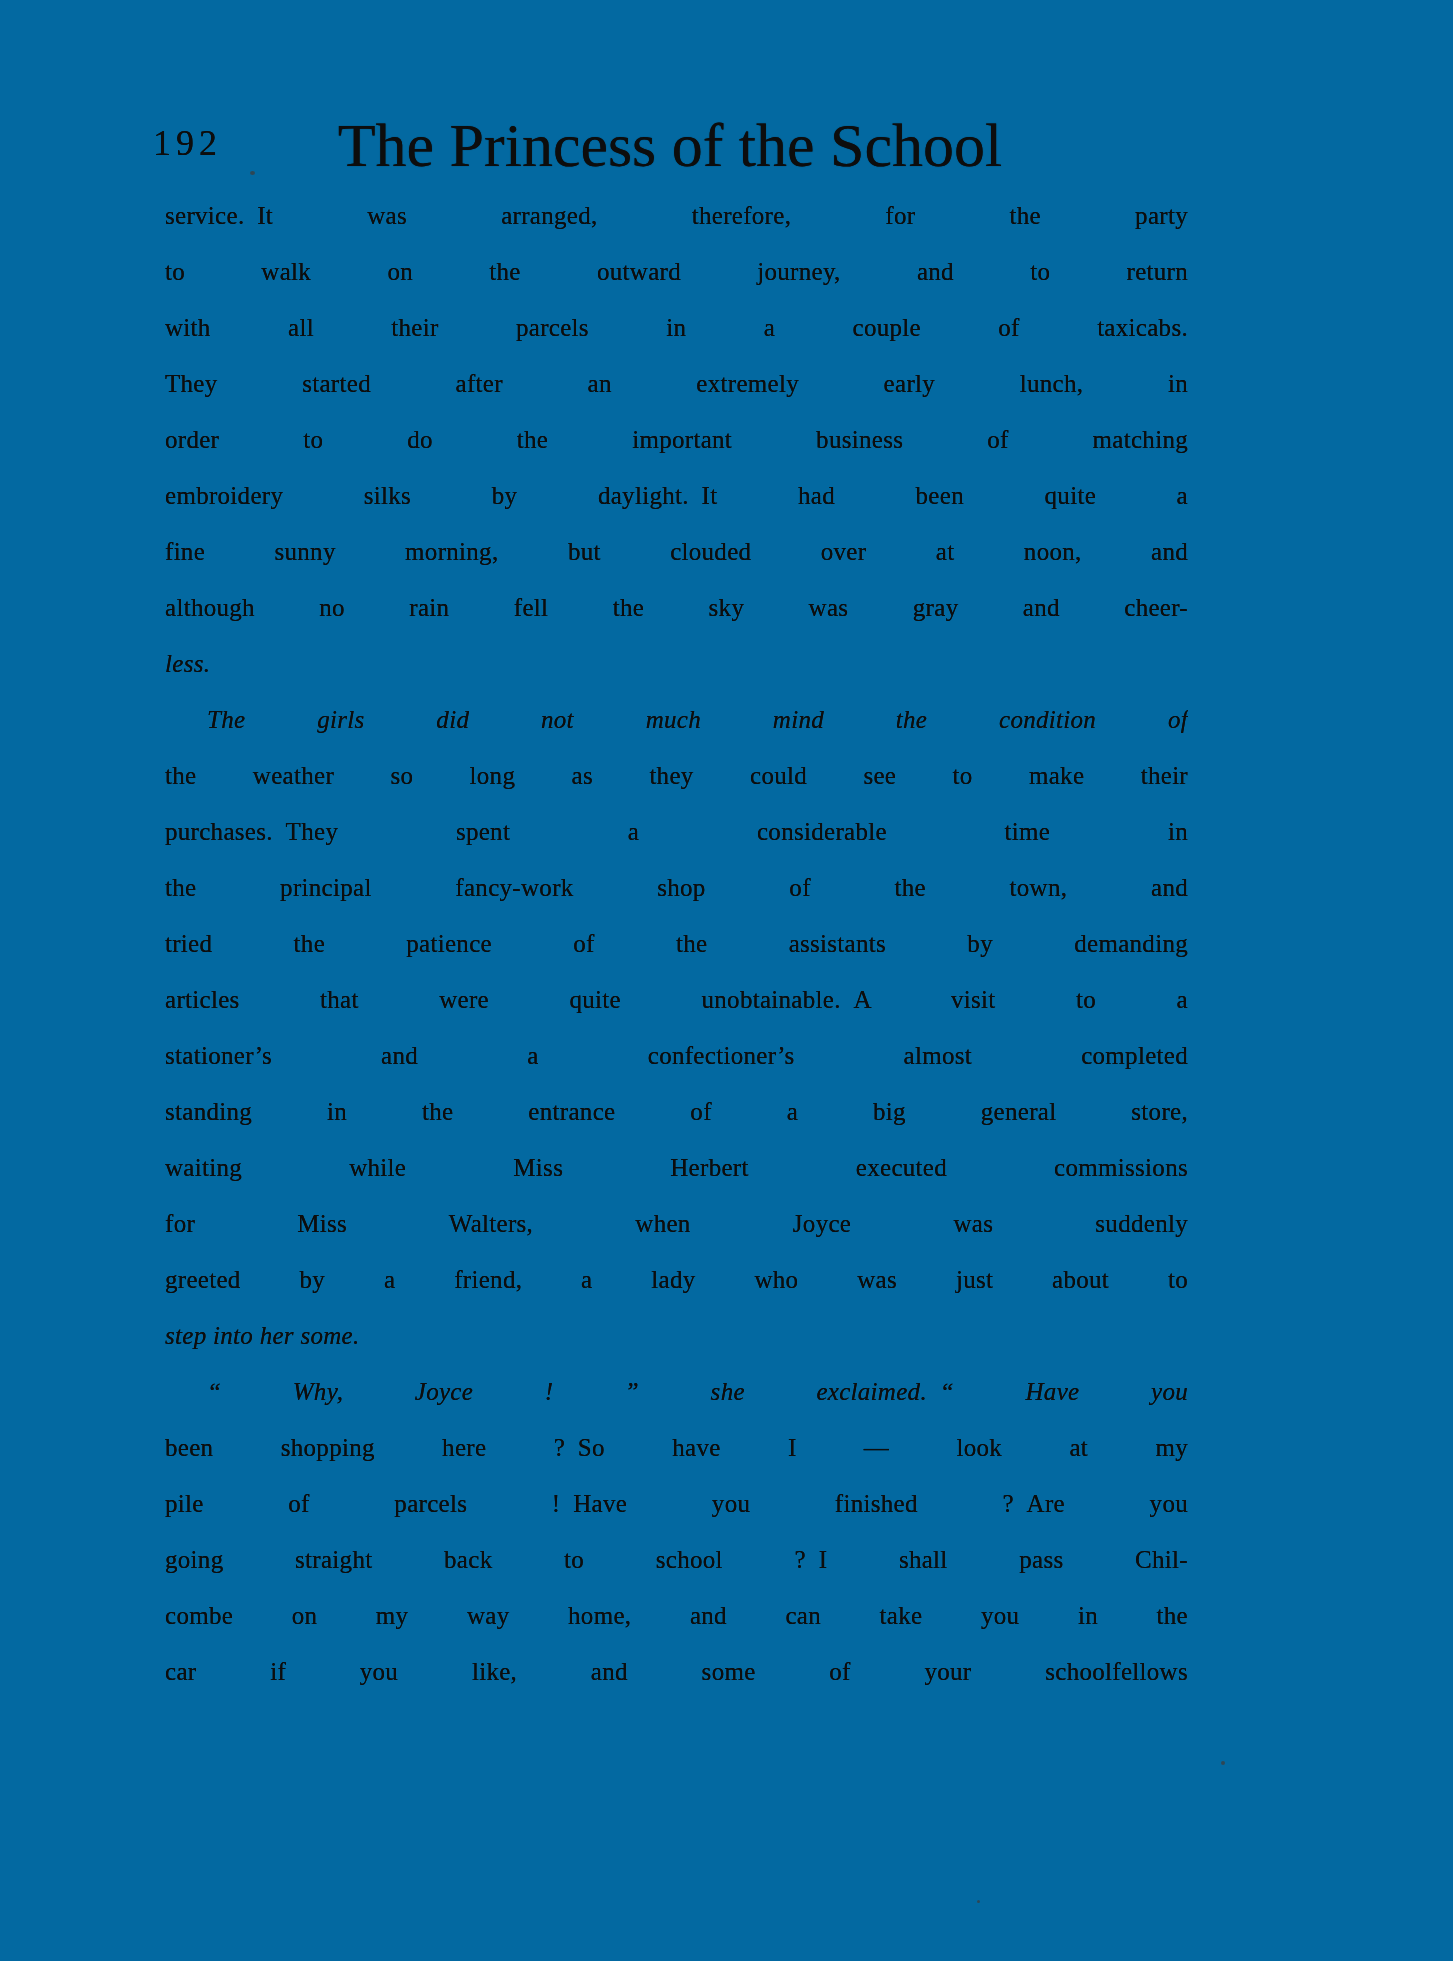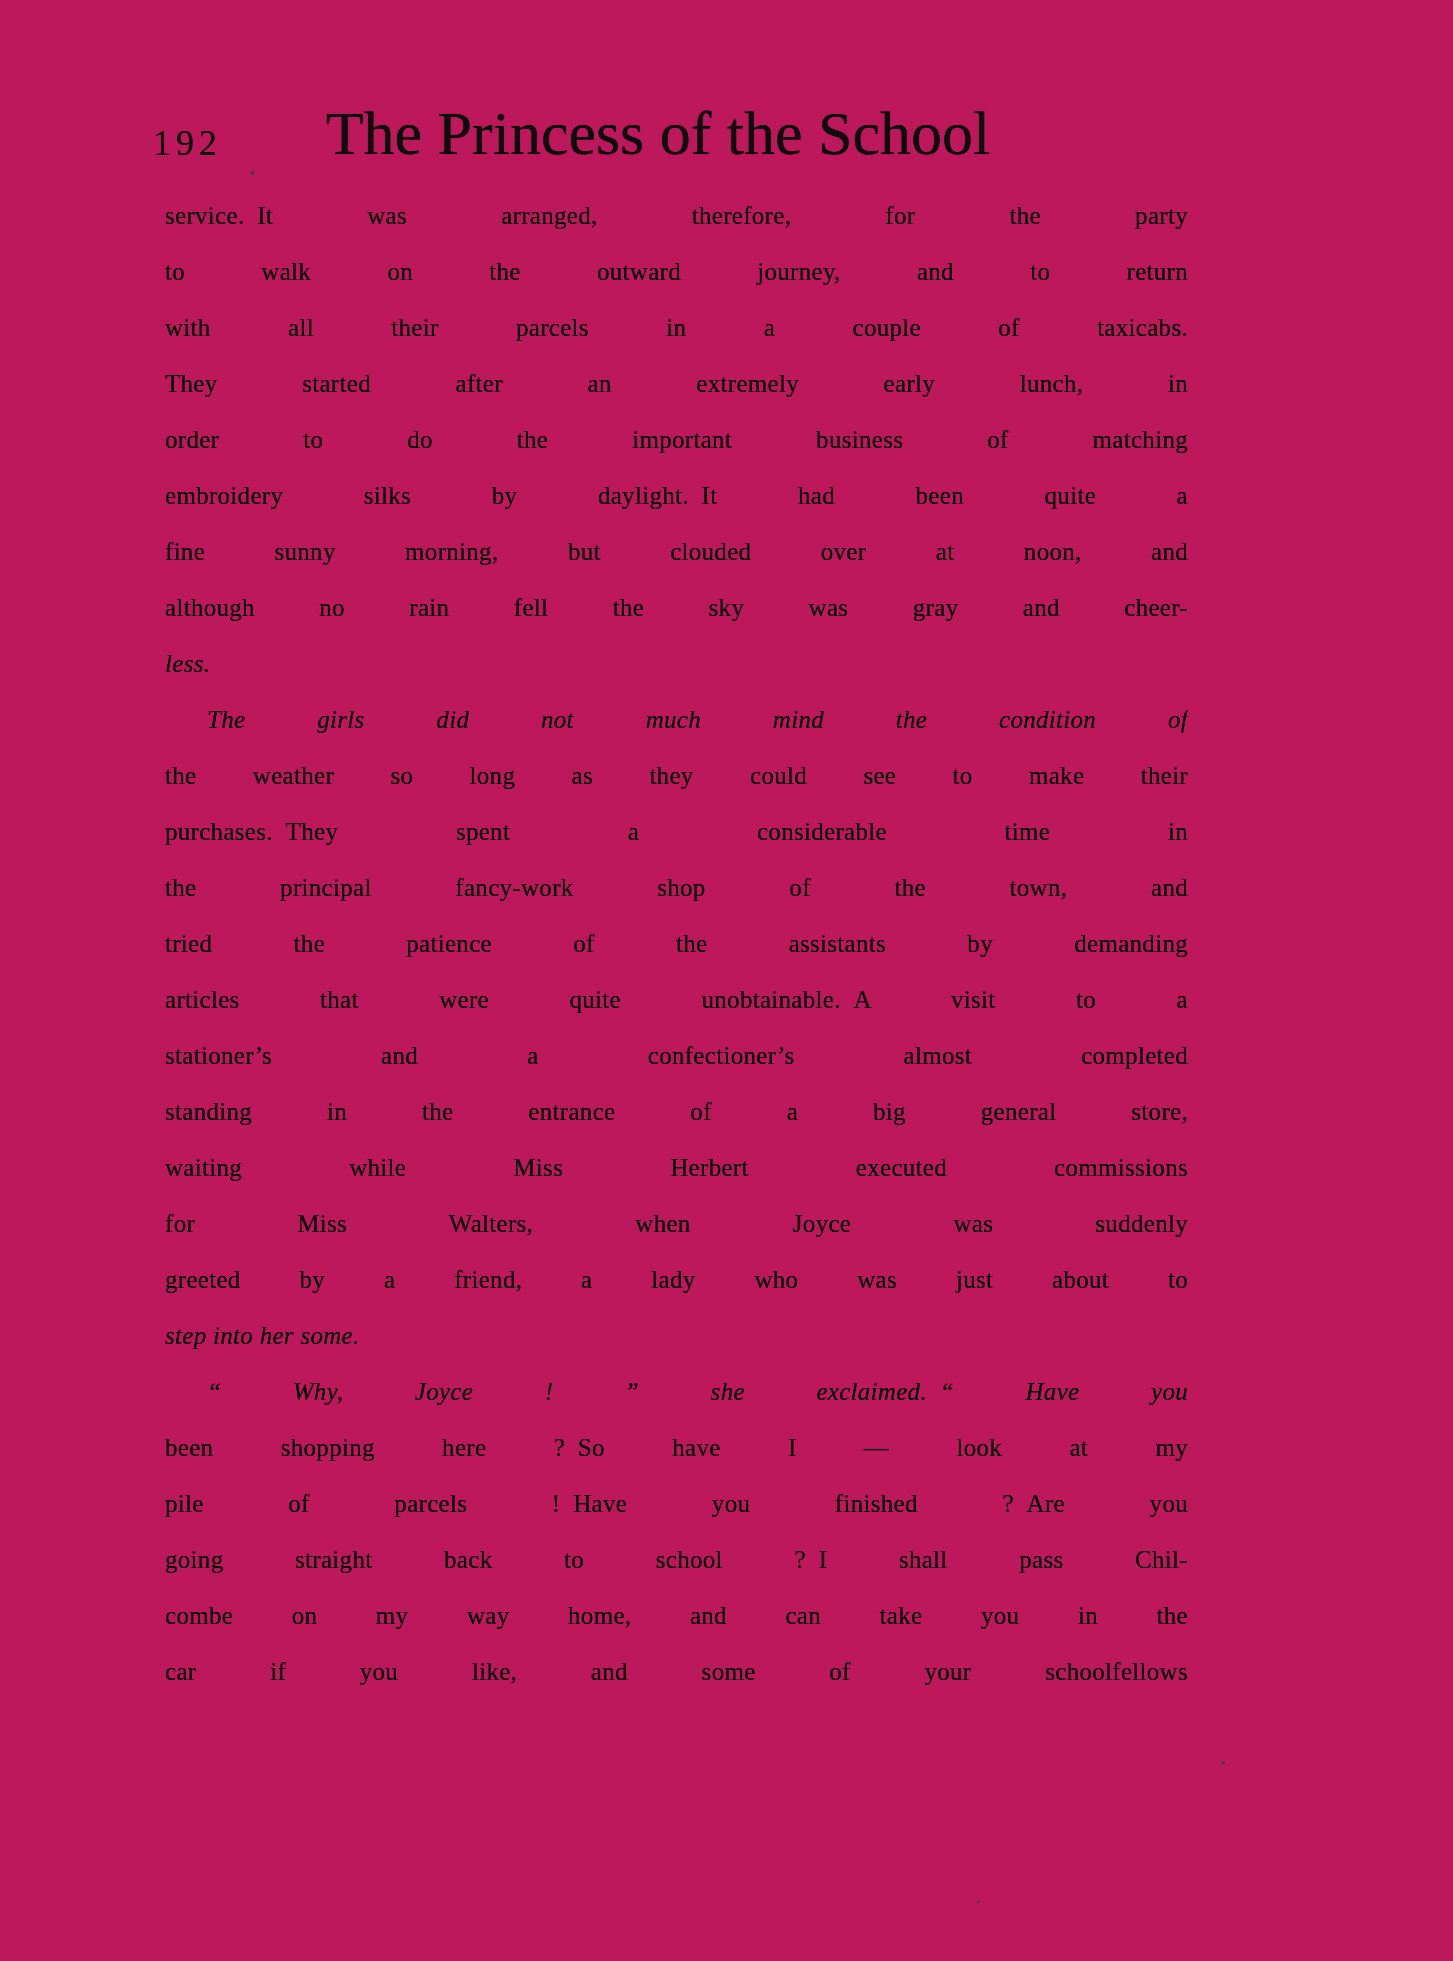--- a/index.html
+++ b/index.html
@@ -8,36 +8,36 @@
     height: 1961px;
     position: relative;
     background: #ffffff;
     color: #0d0d0d;
     font-family: "Liberation Serif", serif;
     overflow: hidden;
   }
   .scan-page {
     position: absolute;
     inset: 0;
-    background: #be185d;
+    background: #0369a1;
   }
   .page-num {
     position: absolute;
     left: 153px;
     top: 122px;
     font-size: 36px;
     letter-spacing: 5px;
     text-shadow: 0 0 0.6px currentColor;
   }
   .running-title {
     position: absolute;
     left: 248px;
     top: 94px;
     width: 812px;
-    margin: 4px;
+    margin: 16px;
     font-size: 62px;
     font-weight: normal;
     text-align: center;
     white-space: nowrap;
     text-shadow: 0 0 0.7px currentColor;
   }
   .page-body {
     position: absolute;
     left: 165px;
     top: 188px;

